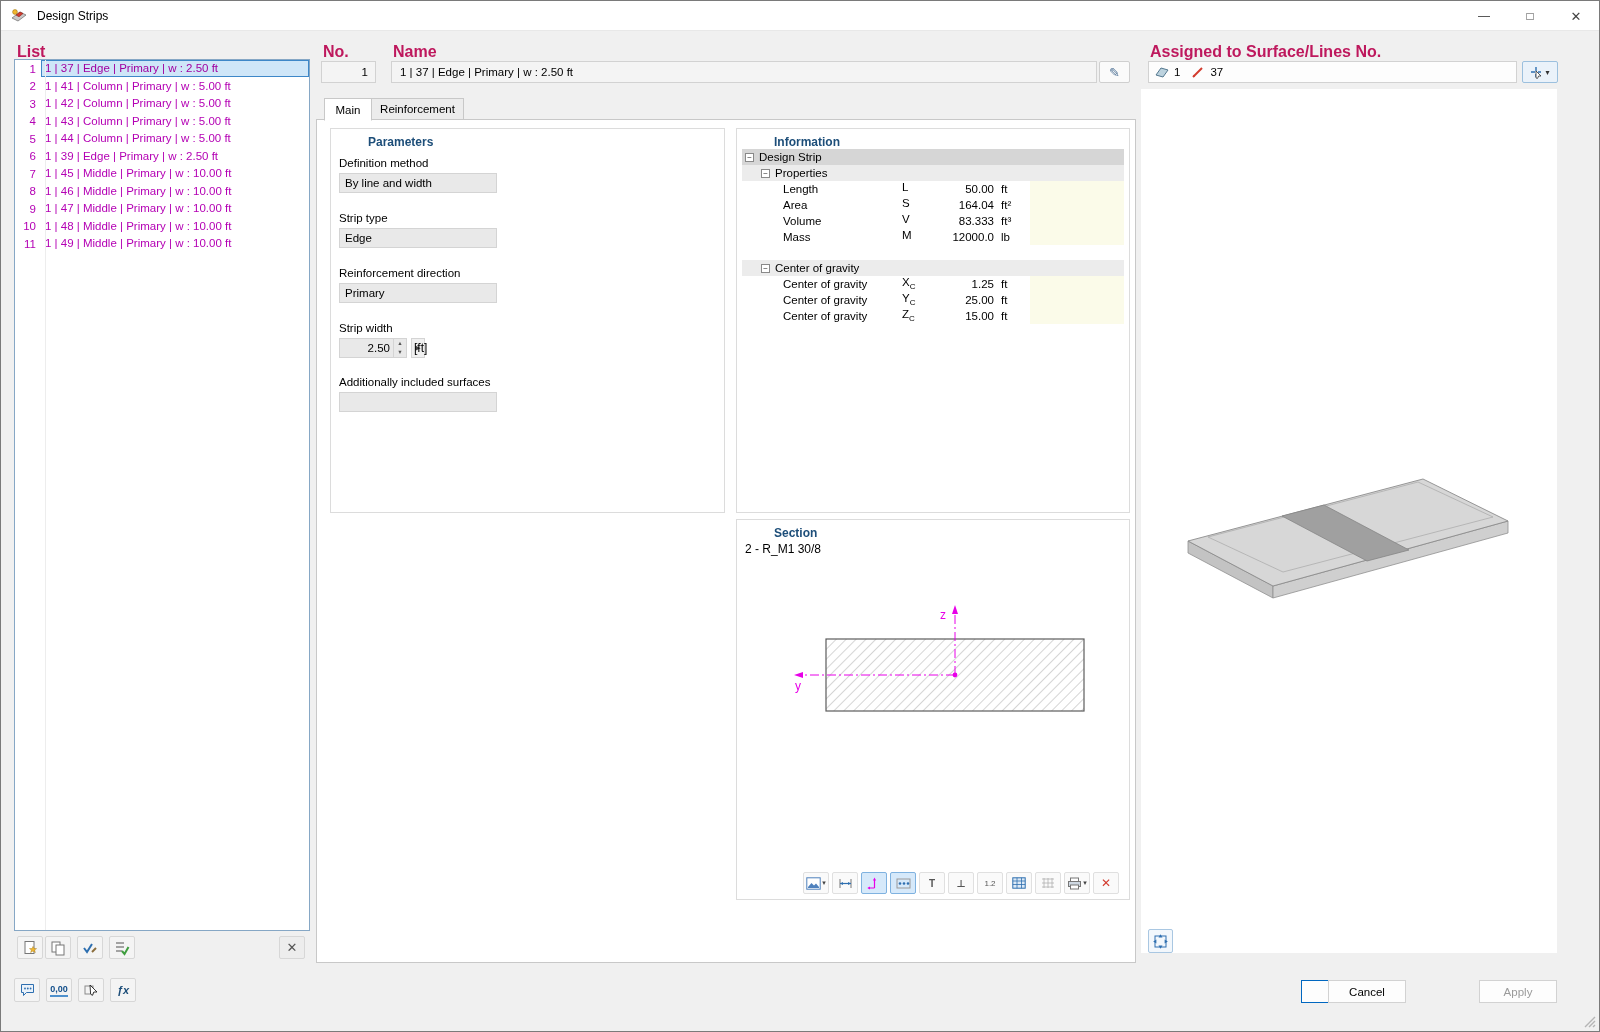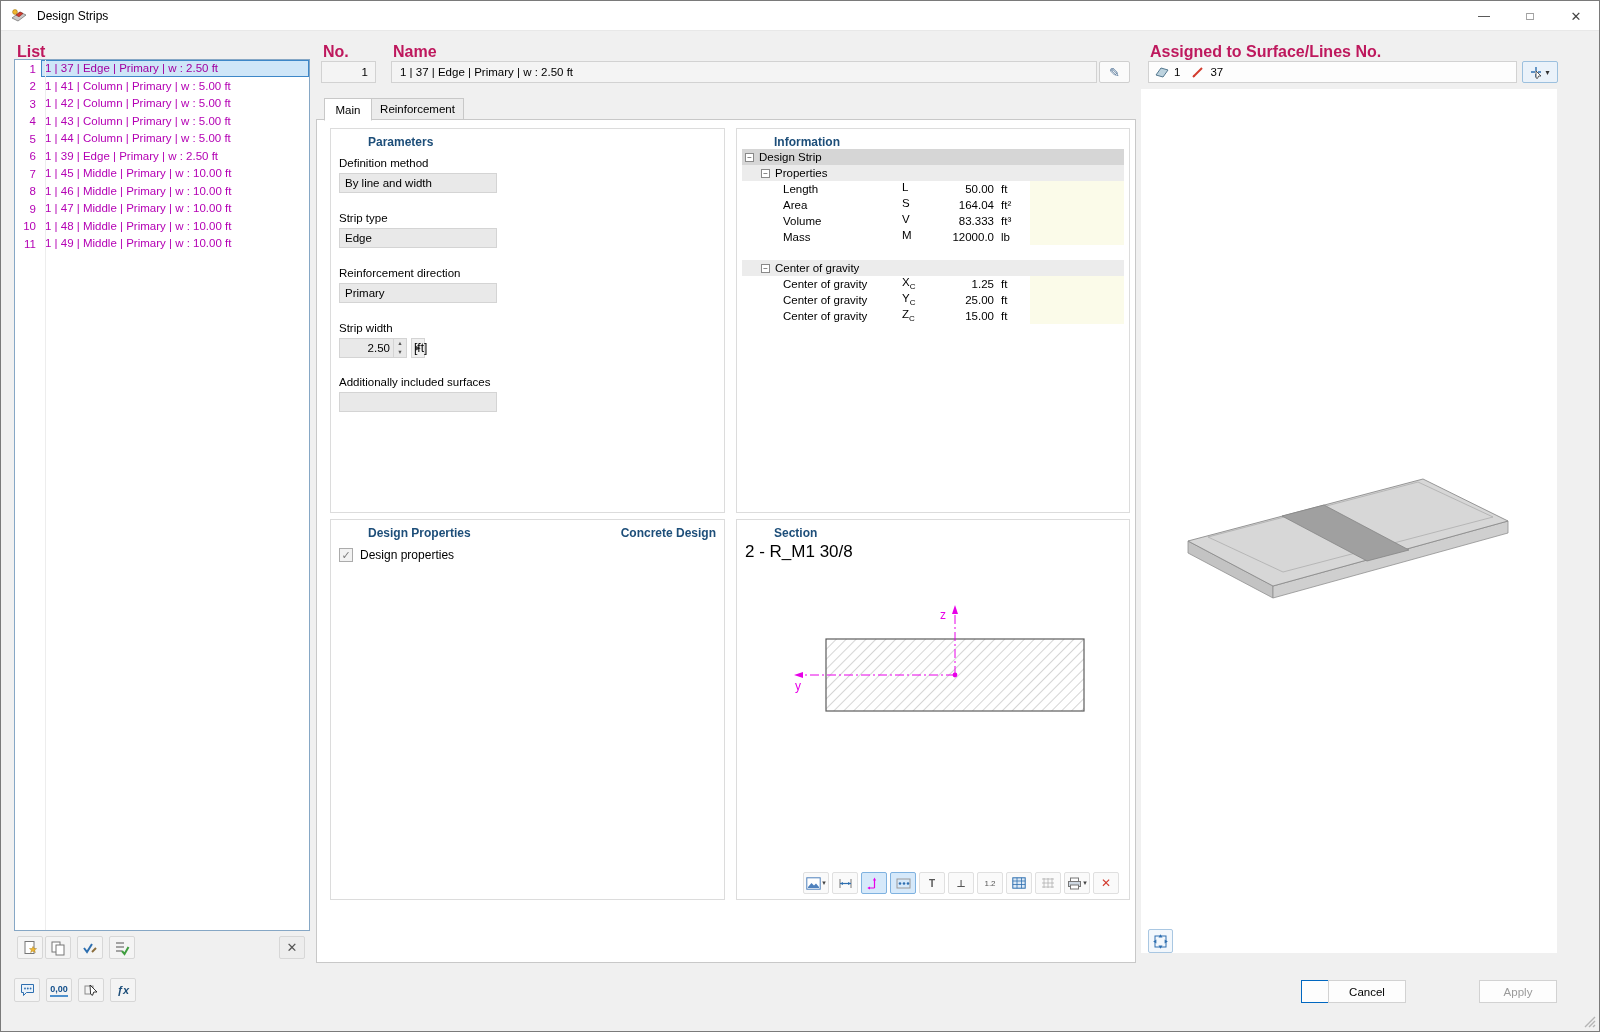--- a/index.html
+++ b/index.html
@@ -99,21 +99,21 @@
   .c-unit { width:36px; padding-left:7px; }
   .c-fill { flex:1; align-self:stretch; background:#fbfbe9; }
   .irow.spacer { height:15px; }
 
   
   .chk-row { position:absolute; left:8px; top:28px; display:flex; align-items:center; gap:7px; }
   .chk { width:14px; height:14px; border:1px solid #ababab; background:#f2f2f2; color:#7c7c7c;
     font-size:11px; line-height:12px; text-align:center; }
 
   
-  .sec-name { position:absolute; left:8px; top:22px; font-size:17px; }
+  .sec-name { position:absolute; left:8px; top:22px; font-size:12px; }
   .sec-svg { position:absolute; left:0; top:0; pointer-events:none; }
   .sec-toolbar { position:absolute; left:66px; bottom:5px; display:flex; gap:3px; align-items:center; }
   .tbtn { height:22px; min-width:26px; background:#fafafa; border:1px solid #e0e0e0; border-radius:2px;
     display:flex; align-items:center; justify-content:center; gap:1px; font-size:10px; color:#333; padding:0 2px; }
   .tbtn.pressed { background:#d6e9fa; border:1px solid #7fb2e0; }
   .tbtn .dd { font-size:7px; color:#444; }
 
   
   .combo { position:absolute; left:8px; top:22px; width:756px; height:20px; background:#fff;
     border:1px solid #b8b8b8; display:flex; align-items:center; }
@@ -359,28 +359,20 @@
         <div class="irow">
           <span class="c-name">Center of gravity</span>
           <span class="c-sym"><span>Z</span><sub>C</sub></span>
           <span class="c-val">15.00</span>
           <span class="c-unit">ft</span>
           <span class="c-fill"></span>
         </div>
       </div>
     </div>
 
-    <div class="groupbox gb-design">
-      <div class="gb-cap">Design Properties</div>
-      <div class="gb-cap-right">Concrete Design</div>
-      <div class="chk-row">
-        <span class="chk">✓</span>
-        <span>Design properties</span>
-      </div>
-    </div>
 
     <div class="groupbox gb-section">
       <div class="gb-cap">Section</div>
       <div class="sec-name">2 - R_M1 30/8</div>
       <svg class="sec-svg" width="394" height="345" viewBox="0 0 394 345">
         <defs>
           <pattern id="hatch" width="7" height="7" patternTransform="rotate(45)" patternUnits="userSpaceOnUse">
             <rect width="7" height="7" fill="#ffffff"></rect>
             <line x1="0" y1="0" x2="0" y2="7" stroke="#ababab" stroke-width="1"></line>
           </pattern>

